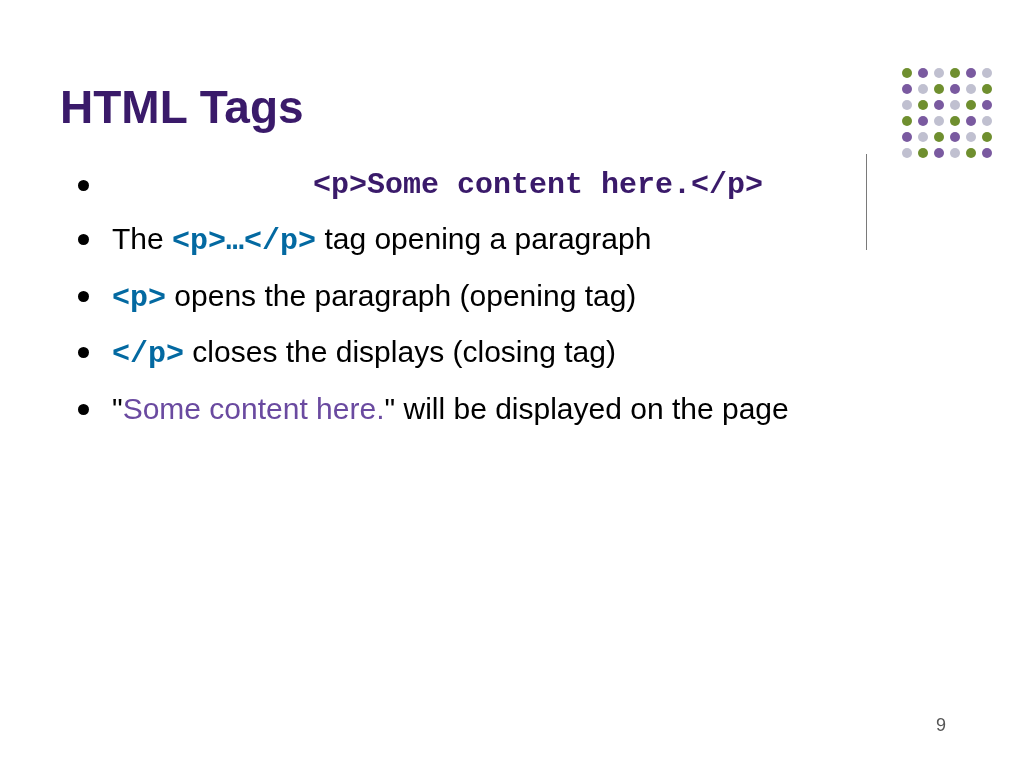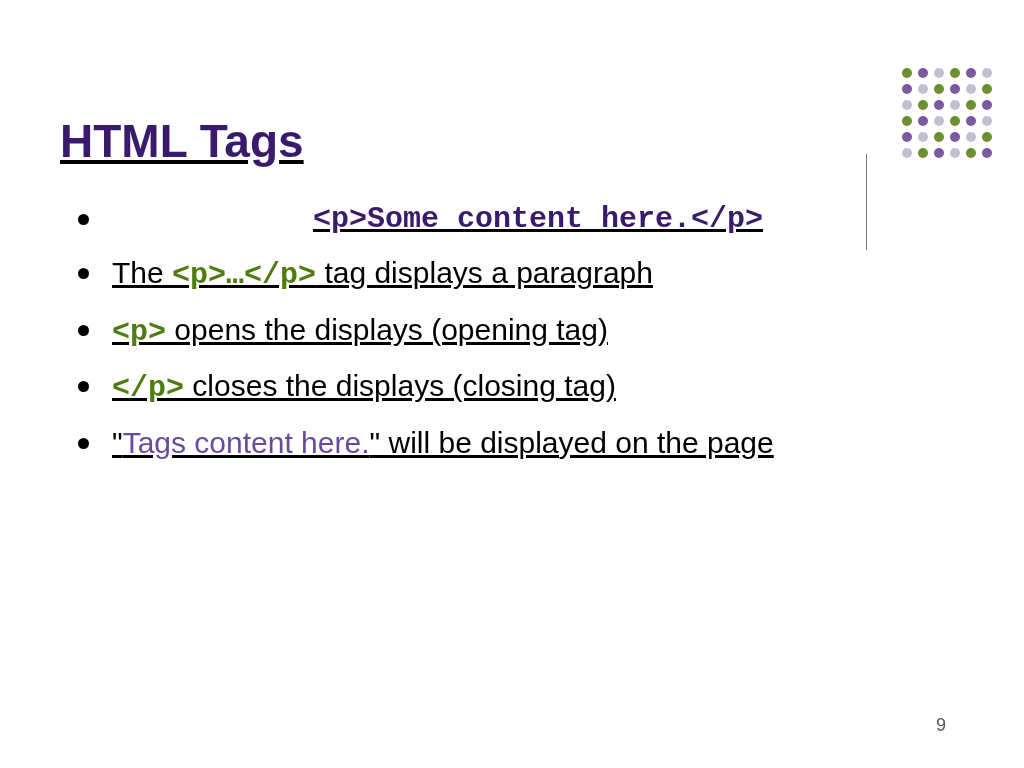--- a/index.html
+++ b/index.html
@@ -7,23 +7,22 @@
     width: 1024px;
     height: 768px;
     background: #ffffff;
     font-family: Arial, Helvetica, sans-serif;
     position: relative;
     overflow: hidden;
   }
   .slide {
     width: 100%;
     height: 100%;
-    padding: 114px 60px 40px 60px;
+    padding: 80px 60px 40px 60px;
     position: relative;
-    text-decoration: underline;
   }
   .title {
     color: #3a1a6a;
     font-size: 46px;
     font-weight: bold;
     margin-bottom: 32px;
   }
   .decor {
     position: absolute;
     top: 68px;
@@ -77,21 +76,21 @@
     text-align: center;
     font-family: "Courier New", monospace;
     font-weight: bold;
     color: #3a1a6a;
     font-size: 30px;
     margin: 4px 0 14px 0;
   }
   .code-inline {
     font-family: "Courier New", monospace;
     font-weight: bold;
-    color: #4d7c0f;
+    color: #0369a1;
   }
   .accent-text {
     color: #6a4aa0;
   }
   .page-number {
     position: absolute;
     bottom: 32px;
     right: 78px;
     font-size: 18px;
     color: #555555;
@@ -146,28 +145,28 @@
   </div>
 
   <h1 class="title">HTML Tags</h1>
 
   <div class="content">
     <ul>
       <li>
         <div class="code-line">&lt;p&gt;Some content here.&lt;/p&gt;</div>
       </li>
       <li>
-        <span>The </span><span class="code-inline">&lt;p&gt;…&lt;/p&gt;</span><span> tag displays a paragraph</span>
+        <span>The </span><span class="code-inline">&lt;p&gt;…&lt;/p&gt;</span><span> tag opening a paragraph</span>
       </li>
       <li>
-        <span class="code-inline">&lt;p&gt;</span><span> opens the displays (opening tag)</span>
+        <span class="code-inline">&lt;p&gt;</span><span> opens the paragraph (opening tag)</span>
       </li>
       <li>
         <span class="code-inline">&lt;/p&gt;</span><span> closes the displays (closing tag)</span>
       </li>
       <li>
-        <span>"</span><span class="accent-text">Tags content here.</span><span>" will be displayed on the page</span>
+        <span>"</span><span class="accent-text">Some content here.</span><span>" will be displayed on the page</span>
       </li>
     </ul>
   </div>
 
   <div class="page-number">9</div>
 </div>
 
 </body></html>

